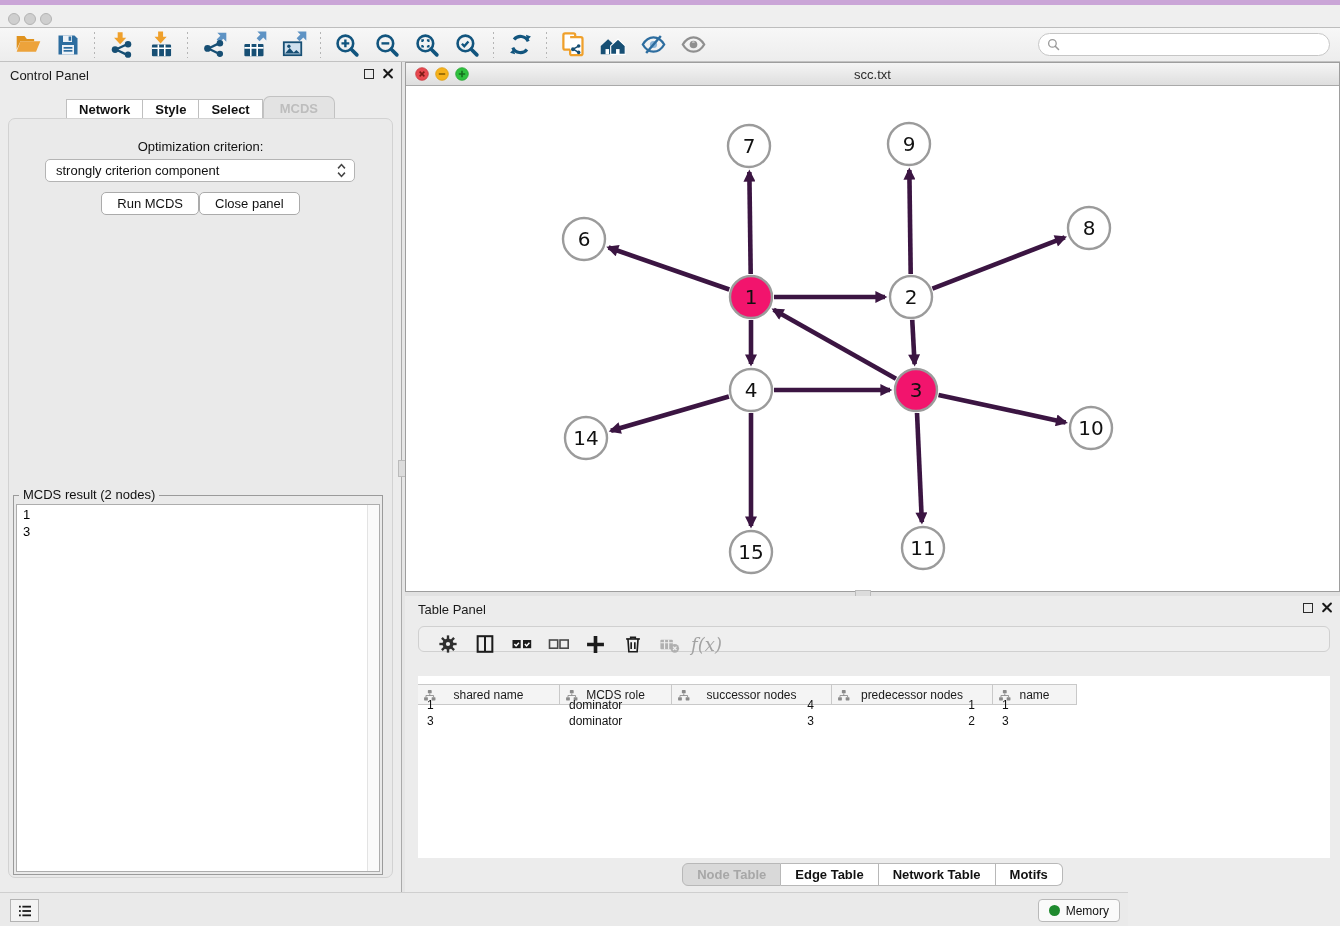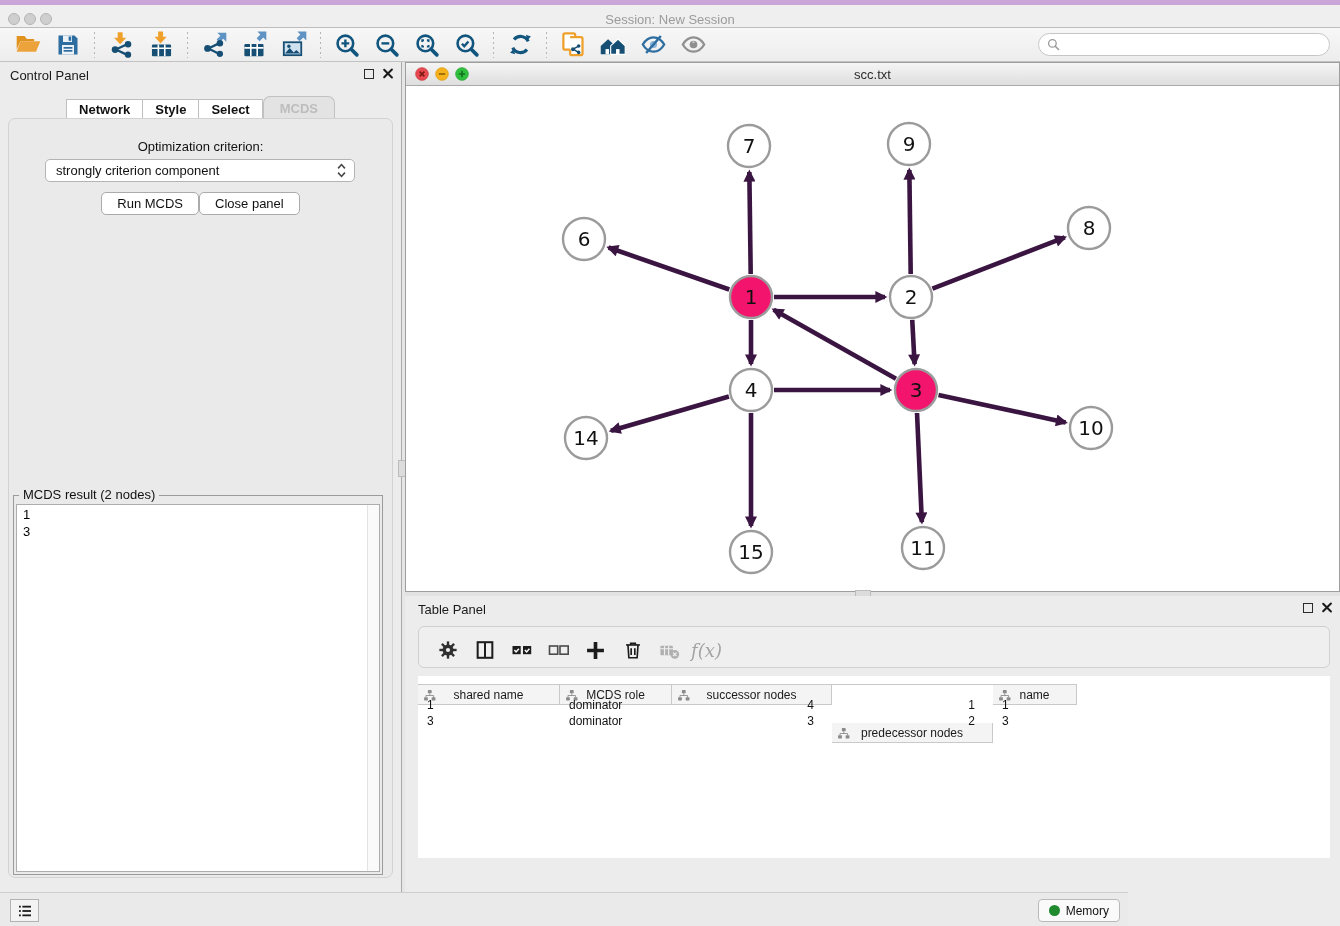--- a/index.html
+++ b/index.html
@@ -75,22 +75,22 @@
   .net-titlebar { position:absolute; left:0; top:0; width:100%; height:23px;
     background:linear-gradient(#f5f5f5,#dedede); border-bottom:1px solid #a9a9a9; }
   .net-title { position:absolute; left:0; right:0; top:4px; text-align:center; font-size:13px; color:#2b2b2b; }
   .light { position:absolute; top:4px; width:14px; height:14px; }
   .net-canvas { position:absolute; left:0; top:23px; width:933px; height:505px; background:#fff; }
   .h-divider { position:absolute; left:405px; top:530px; width:935px; height:4px; background:#e2e2e2; }
   .h-divider .grip { position:absolute; left:450px; top:-2px; width:16px; height:8px; background:#dcdcdc; border:1px solid #bbb; }
 
   
   .table-panel { position:absolute; left:405px; top:534px; width:935px; height:296px; background:#ececec; }
-  .tp-toolbar { position:absolute; left:13px; right:10px; top:30px; height:42px;
-    background:#efefef; border:1px solid #d0d0d0; border-radius:6px; display:flex; align-items:flex-end; padding-left:10px; }
+  .tp-toolbar { position:absolute; left:13px; right:10px; top:30px; height:26px;
+    background:#efefef; border:1px solid #d0d0d0; border-radius:6px; display:flex; align-items:flex-start; padding-left:10px; }
   .tp-btn { width:37px; height:34px; display:flex; align-items:center; justify-content:center; }
   .fx { font-family:"DejaVu Serif",serif; font-style:italic; font-size:18px; color:#a3a3a3; }
   .ttable { position:absolute; left:13px; right:10px; top:80px; bottom:34px; background:#fff; }
   .thead { position:absolute; left:0; top:8px; height:20px; display:flex; border-top:1px solid #c9c9c9; }
   .hcell { position:relative; height:20px; background:#f4f4f4; border-right:1px solid #c9c9c9; border-bottom:1px solid #c9c9c9;
     display:flex; align-items:center; justify-content:center; font-size:12px; color:#1a1a1a; }
   .hcell svg { position:absolute; left:5px; top:4px; }
   .tbody { position:absolute; left:0; top:21px; right:0; bottom:0; }
   .trow { display:flex; height:16px; align-items:center; }
   .tcell { font-size:12px; color:#111; overflow:hidden; white-space:nowrap; }
@@ -114,21 +114,20 @@
 </style>
 </head>
 <body>
 
 <div class="app">
 
   <div class="titlebar">
     <div class="tl-dot" style="left:8px"></div>
     <div class="tl-dot" style="left:24px"></div>
     <div class="tl-dot" style="left:40px"></div>
-    <div class="title-text">Session: New Session</div>
   </div>
 
   <div class="toolbar">
     <div class="tb-btn">
       <svg width="27" height="27" viewBox="0 0 24 24">
         <path fill="#e0931f" d="M1.5 4.5h7l2 2.5h6.5V9H4.8L1.5 16.5z"></path>
         <path fill="#eda33b" d="M4.8 9H22.5l-3.8 9.5H1.5z"></path>
       </svg>
     </div>
     <div class="tb-btn">
@@ -495,21 +494,21 @@
               <svg width="13" height="13" viewBox="0 0 24 24">
                 <g fill="#8a8a8a">
                   <rect x="9" y="2" width="7" height="6" rx="1"></rect>
                   <rect x="2" y="15" width="7" height="6" rx="1"></rect>
                   <rect x="16" y="15" width="7" height="6" rx="1"></rect>
                 </g>
                 <path d="M12.5 8v4M5.5 15v-3h14v3" stroke="#8a8a8a" stroke-width="1.6" fill="none"></path>
               </svg>
               <span>successor nodes</span>
             </div>
-            <div class="hcell" style="width: 161px; margin-top: 38px;">
+            <div class="hcell" style="width: 161px;">
               <svg width="13" height="13" viewBox="0 0 24 24">
                 <g fill="#8a8a8a">
                   <rect x="9" y="2" width="7" height="6" rx="1"></rect>
                   <rect x="2" y="15" width="7" height="6" rx="1"></rect>
                   <rect x="16" y="15" width="7" height="6" rx="1"></rect>
                 </g>
                 <path d="M12.5 8v4M5.5 15v-3h14v3" stroke="#8a8a8a" stroke-width="1.6" fill="none"></path>
               </svg>
               <span>predecessor nodes</span>
             </div>
@@ -536,20 +535,26 @@
             <div class="trow">
               <div class="tcell a-left" style="width: 142px;">3</div>
               <div class="tcell a-left" style="width: 112px;">dominator</div>
               <div class="tcell a-right" style="width: 160px;">3</div>
               <div class="tcell a-right" style="width: 161px;">2</div>
               <div class="tcell a-left" style="width: 84px;">3</div>
             </div>
           </div>
       </div>
 
+      <div class="tp-tabs">
+        <div class="tp-tab active">Node Table</div>
+        <div class="tp-tab">Edge Table</div>
+        <div class="tp-tab">Network Table</div>
+        <div class="tp-tab">Motifs</div>
+      </div>
     </div>
 
   </div>
 
   <div class="statusbar">
     <div class="sb-left-btn">
       <svg width="18" height="18" viewBox="0 0 24 24">
         <g fill="#1c1c1c">
           <rect x="4" y="5" width="2.4" height="2.4"></rect>
             <rect x="8.5" y="5" width="11.5" height="2.4"></rect>

